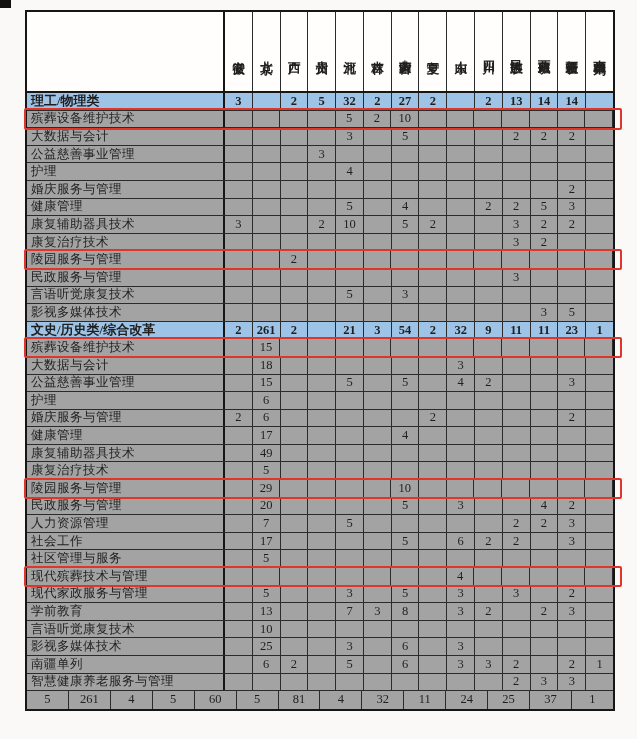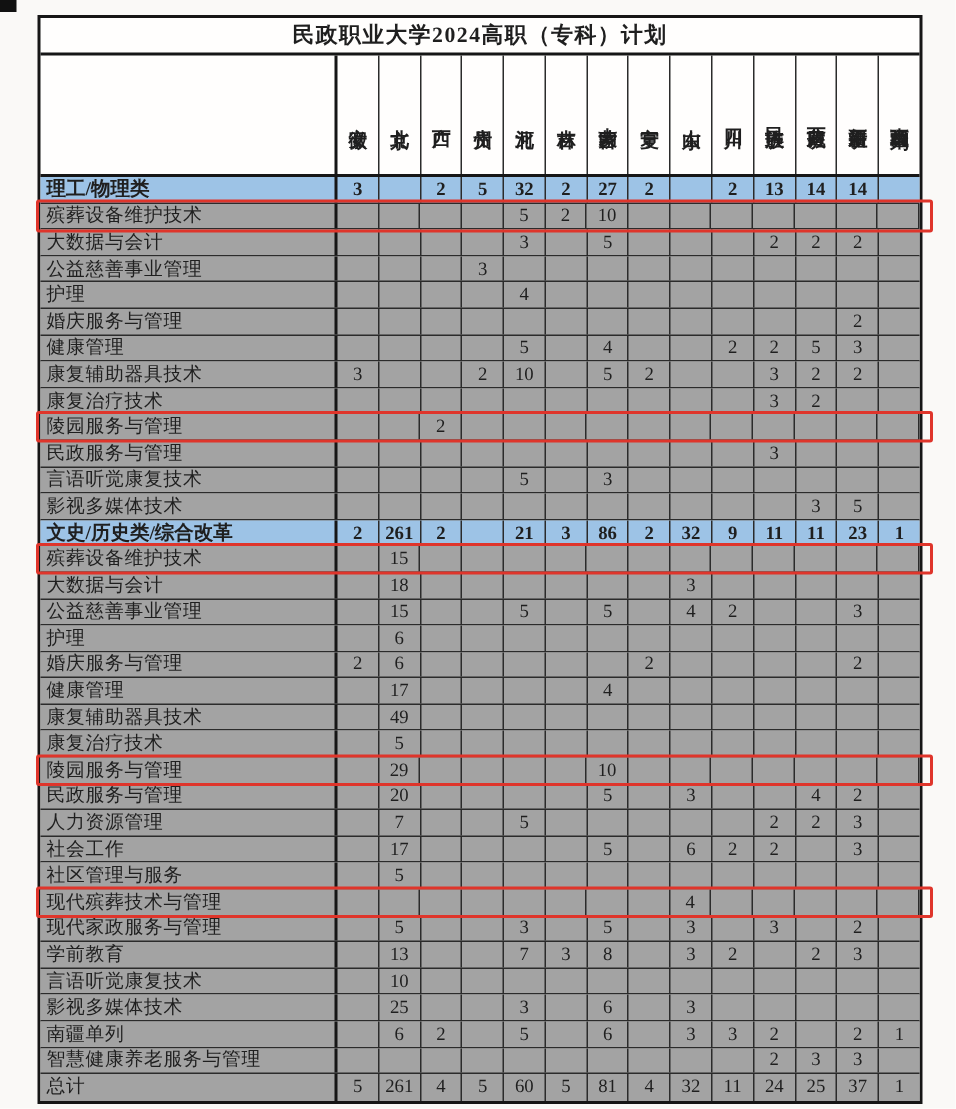--- a/index.html
+++ b/index.html
@@ -53,21 +53,20 @@
     border:2.5px solid var(--hl,#df352b); border-radius:2px;
     z-index:4; pointer-events:none;
   }
 </style>
 </head>
 <body>
 
 <div class="corner-mark"></div>
 
 <div class="plan-table">
-  <div class="title-row">民政职业大学2024高职（专科）计划</div>
   <div class="header-row">
     <div class="name-head"></div>
 
   <div class="hcell">安徽</div>
       <div class="hcell">北京</div>
       <div class="hcell">广西</div>
       <div class="hcell">贵州</div>
       <div class="hcell">河北</div>
       <div class="hcell">吉林</div>
       <div class="hcell">内蒙古</div>
@@ -305,21 +304,21 @@
         <div class="vcell"></div>
       </div>
       <div class="trow section">
         <div class="ncell">文史/历史类/综合改革</div>
         <div class="vcell">2</div>
         <div class="vcell">261</div>
         <div class="vcell">2</div>
         <div class="vcell"></div>
         <div class="vcell">21</div>
         <div class="vcell">3</div>
-        <div class="vcell">86</div>
+        <div class="vcell">54</div>
         <div class="vcell">2</div>
         <div class="vcell">32</div>
         <div class="vcell">9</div>
         <div class="vcell">11</div>
         <div class="vcell">11</div>
         <div class="vcell">23</div>
         <div class="vcell">1</div>
       </div>
       <div class="trow">
         <div class="ncell">殡葬设备维护技术</div>
@@ -658,21 +657,20 @@
         <div class="vcell"></div>
         <div class="vcell"></div>
         <div class="vcell"></div>
         <div class="vcell"></div>
         <div class="vcell">2</div>
         <div class="vcell">3</div>
         <div class="vcell">3</div>
         <div class="vcell"></div>
       </div>
       <div class="trow total">
-        <div class="ncell">总计</div>
         <div class="vcell">5</div>
         <div class="vcell">261</div>
         <div class="vcell">4</div>
         <div class="vcell">5</div>
         <div class="vcell">60</div>
         <div class="vcell">5</div>
         <div class="vcell">81</div>
         <div class="vcell">4</div>
         <div class="vcell">32</div>
         <div class="vcell">11</div>

